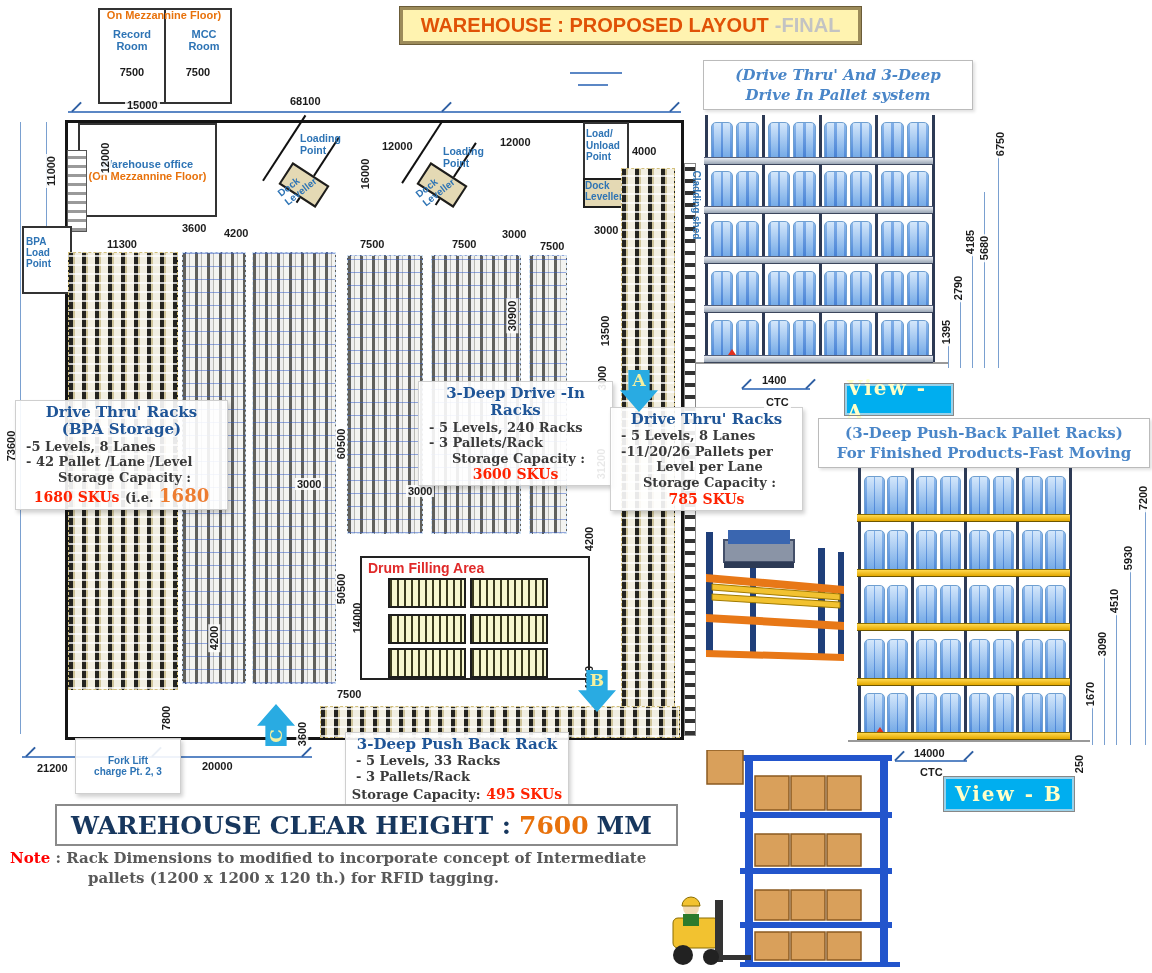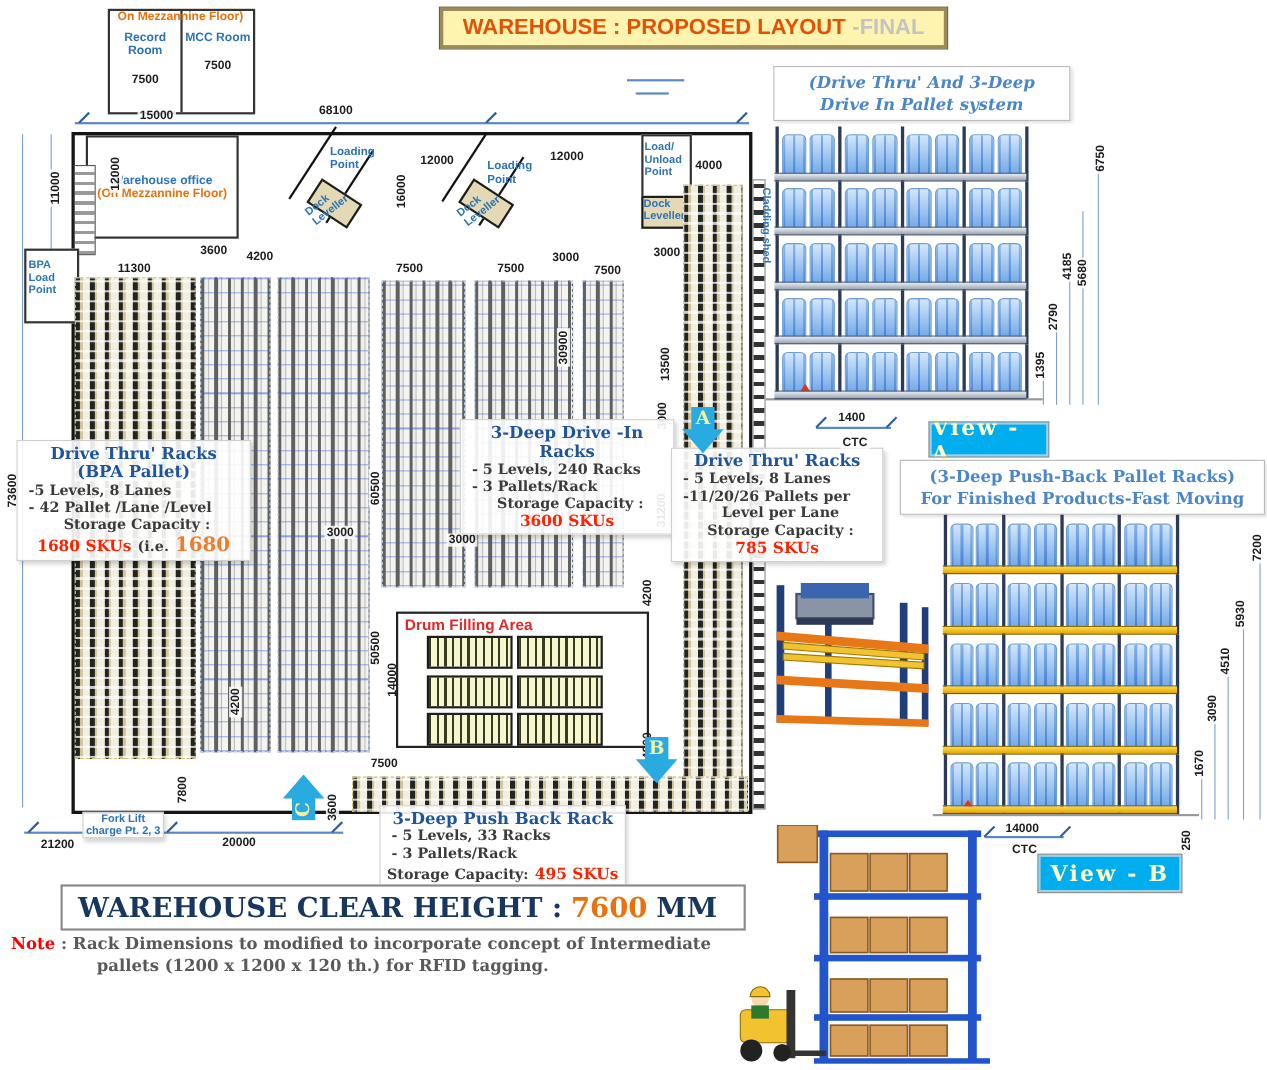--- a/index.html
+++ b/index.html
@@ -76,21 +76,21 @@
     <span class="title-main">WAREHOUSE : PROPOSED LAYOUT</span>
     <span class="title-suffix">-FINAL</span>
   </div>
 
   <div class="abs thinbox" style="left:98px;top:8px;width:130px;height:92px;display:flex;">
     <div style="flex:1;border-right:2px solid #333;text-align:center;padding-top:18px;">
       <div class="bluetxt" style="font-size:11px;">Record Room</div>
       <div class="dim" style="margin-top:14px;display:inline-block;">7500</div>
     </div>
     <div style="flex:1;text-align:center;padding-top:18px;">
-      <div class="bluetxt" style="font-size:11px;">MCC Room</div>
+      <div class="bluetxt" style="font-size:11px;padding-left:12px;">MCC Room</div>
       <div class="dim" style="margin-top:14px;display:inline-block;">7500</div>
     </div>
   </div>
   <div class="abs orangetxt" style="left:102px;top:9px;width:124px;font-size:11px;text-align:center;">On Mezzannine Floor)</div>
 
   <div class="abs dl" style="left:570px;top:72px;width:52px;height:2px;"></div>
   <div class="abs dl" style="left:578px;top:84px;width:30px;height:2px;"></div>
 
   <div class="abs wall" style="left:65px;top:120px;width:613px;height:614px;"></div>
 
@@ -178,21 +178,21 @@
   </div>
   <div class="abs drum" style="left:388px;top:578px;width:74px;height:26px;"></div>
   <div class="abs drum" style="left:470px;top:578px;width:74px;height:26px;"></div>
   <div class="abs drum" style="left:388px;top:614px;width:74px;height:26px;"></div>
   <div class="abs drum" style="left:470px;top:614px;width:74px;height:26px;"></div>
   <div class="abs drum" style="left:388px;top:648px;width:74px;height:26px;"></div>
   <div class="abs drum" style="left:470px;top:648px;width:74px;height:26px;"></div>
 
   <div class="abs ann" style="left:15px;top:400px;width:203px;">
     <div class="ann-title">Drive Thru' Racks</div>
-    <div class="ann-title">(BPA Pallet)</div>
+    <div class="ann-title">(BPA Storage)</div>
     <div class="ann-line">-5 Levels, 8 Lanes</div>
     <div class="ann-line">- 42 Pallet /Lane /Level</div>
     <div class="ann-line" style="text-align:center;">Storage Capacity  :</div>
     <div>
       <span class="ann-val">1680 SKUs</span>
       <span class="ann-line" style="display:inline;padding:0;">(i.e.</span>
       <span class="ann-val-or">1680</span>
     </div>
   </div>
 
@@ -237,21 +237,21 @@
   <div class="abs dim" style="left:335px;top:688px;">7500</div>
   <div class="abs dim vdim" style="left:152px;top:712px;">7800</div>
   <div class="abs dim vdim" style="left:288px;top:728px;">3600</div>
   <div class="abs dl" style="left:22px;top:756px;width:290px;height:2px;"></div>
   <div class="abs tick" style="left:24px;top:751px;"></div>
   <div class="abs tick" style="left:150px;top:751px;"></div>
   <div class="abs tick" style="left:300px;top:751px;"></div>
   <div class="abs dim" style="left:35px;top:762px;">21200</div>
   <div class="abs dim" style="left:200px;top:760px;">20000</div>
 
-  <div class="abs ann" style="left:75px;top:738px;width:72px;padding:0;">
+  <div class="abs ann" style="left:75px;top:738px;width:72px;padding:16px;">
     <div class="bluetxt" style="font-size:10px;font-family:'Liberation Sans',sans-serif;">Fork Lift</div>
     <div class="bluetxt" style="font-size:10px;font-family:'Liberation Sans',sans-serif;">charge Pt. 2, 3</div>
   </div>
 
   <div class="abs hdr-box" style="left:703px;top:60px;width:268px;height:48px;font-style:italic;">
     <div>(Drive Thru' And 3-Deep</div>
     <div>Drive In Pallet system</div>
   </div>
   <div class="abs rack-view view-a" style="left:705px;top:115px;width:230px;height:248px;">
       <div class="rack-level">

